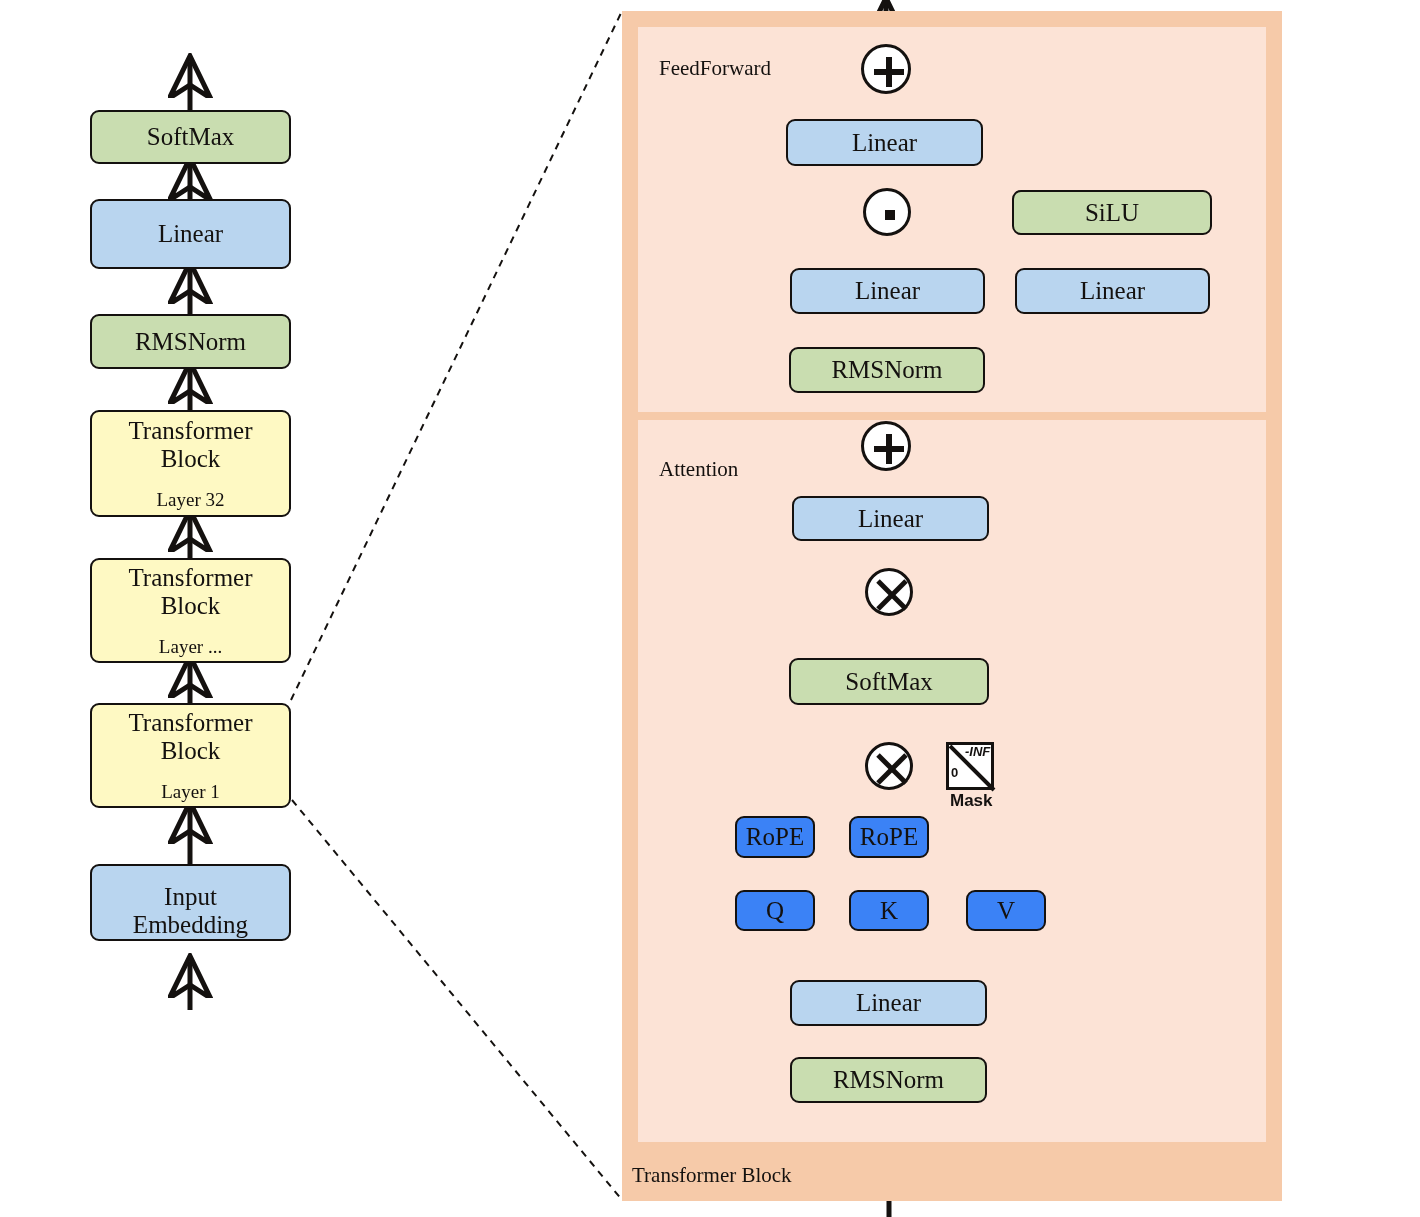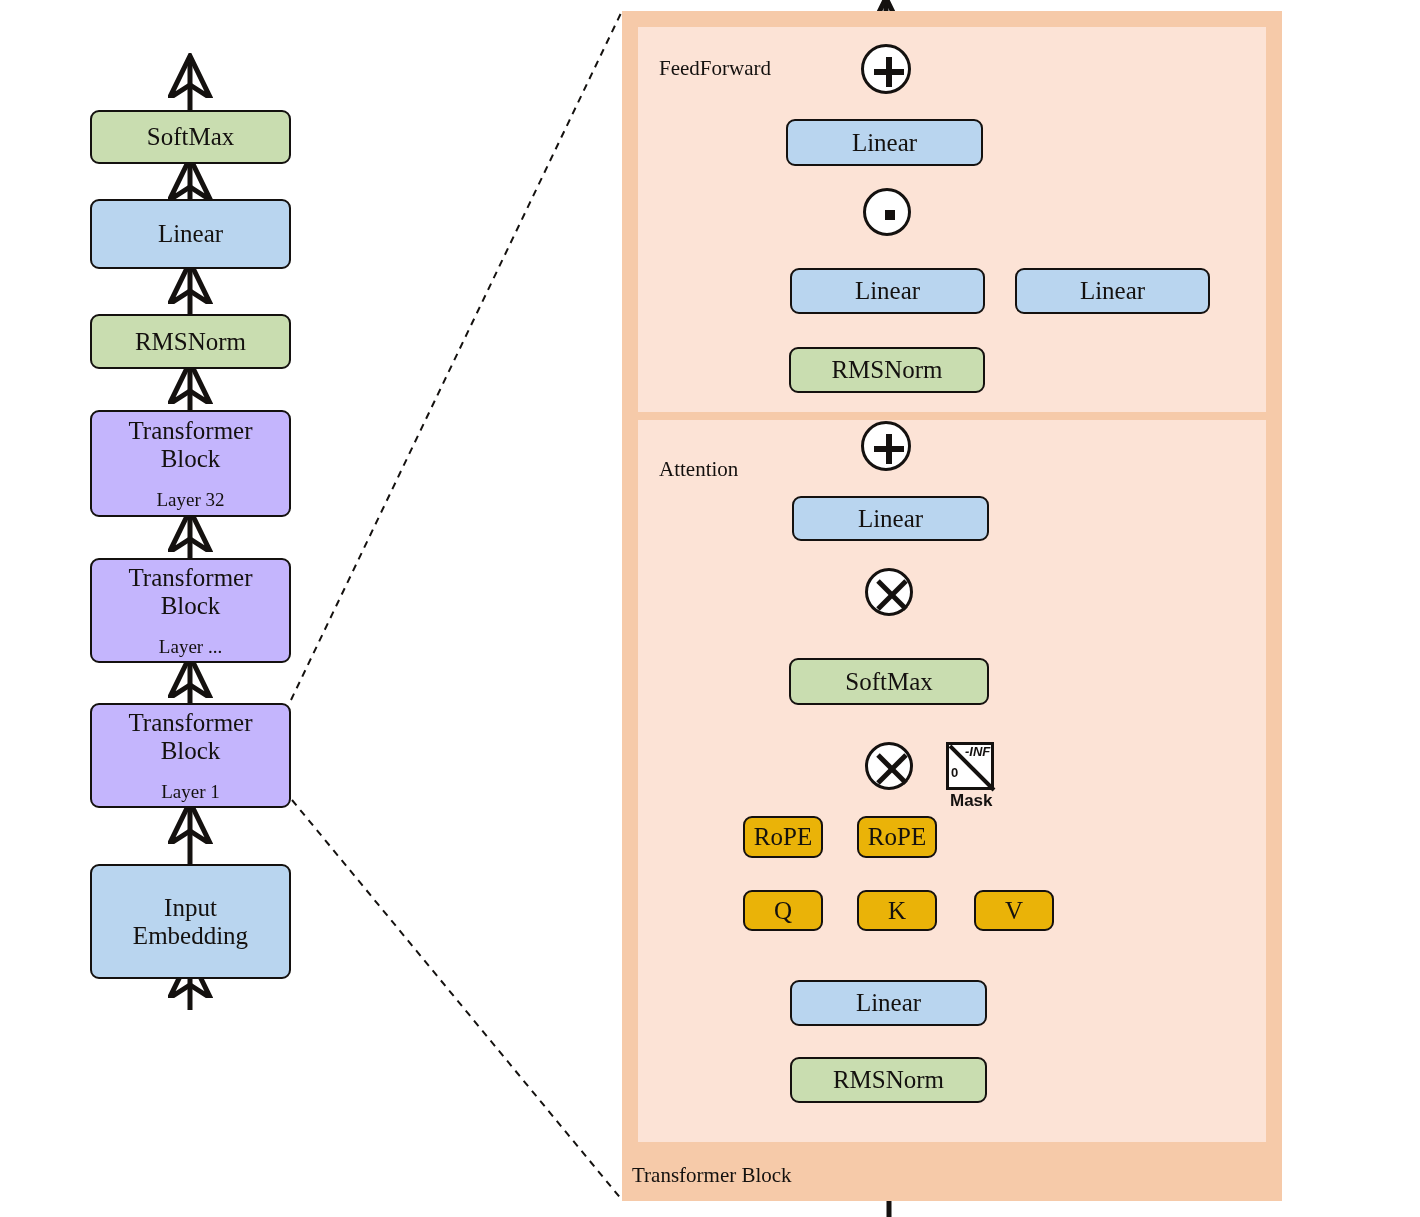--- a/index.html
+++ b/index.html
@@ -8,22 +8,22 @@
 
   #canvas{position:absolute;left:0;top:0;width:1420px;height:1217px;}
 
   
   .node{position:absolute;box-sizing:border-box;border:2.5px solid #14110f;
         border-radius:9px;display:flex;flex-direction:column;
         align-items:center;justify-content:center;text-align:center;
         color:#14110f;line-height:1.12;}
   .node.green{background:#c9ddb0;}
   .node.blue {background:#b9d5ef;}
-  .node.blue2{background:#eab308;margin-left:8px;}
-  .node.peach{background:#c4b5fd;}
+  .node.blue2{background:#3b82f6;}
+  .node.peach{background:#fef9c3;}
 
   .node .main{font-size:25px;}
   .node .sub {font-size:19px;margin-top:16px;}
 
   
   .outerpanel{position:absolute;box-sizing:border-box;background:#f6caa9;}
   .innerpanel{position:absolute;box-sizing:border-box;background:#fce3d6;}
   .panel-label{position:absolute;font-size:21px;color:#14110f;}
 
   
@@ -145,21 +145,21 @@
   <div class="node peach" style="left:90px;top:558px;width:201px;height:105px;">
     <span class="main">Transformer<br>Block</span>
     <span class="sub">Layer ...</span>
   </div>
 
   <div class="node peach" style="left:90px;top:703px;width:201px;height:105px;">
     <span class="main">Transformer<br>Block</span>
     <span class="sub">Layer 1</span>
   </div>
 
-  <div class="node blue" style="left:90px;top:864px;width:201px;height:115px;">
+  <div class="node blue" style="left:90px;top:864px;width:201px;height:77px;justify-content:flex-end;">
     <span class="main" style="white-space:pre-line;">Input<br>Embedding</span>
   </div>
 
   <div class="outerpanel" style="left:622px;top:11px;width:660px;height:1190px;"></div>
 
   <div class="innerpanel" style="left:638px;top:27px;width:628px;height:385px;"></div>
 
   <div class="innerpanel" style="left:638px;top:420px;width:628px;height:722px;"></div>
 
   <div class="panel-label" style="left:659px;top:56px;">FeedForward</div>
@@ -178,20 +178,23 @@
   <div class="node blue" style="left:786px;top:119px;width:197px;height:47px;">
     <span class="main">Linear</span>
   </div>
 
   <div class="opcirc" style="left:863px;top:188px;width:48px;height:48px;">
     <svg width="48" height="48" viewBox="0 0 48 48">
       <rect x="19" y="19" width="10" height="10" fill="#14110f"></rect>
     </svg>
   </div>
 
+  <div class="node green" style="left:1012px;top:190px;width:200px;height:45px;">
+    <span class="main">SiLU</span>
+  </div>
 
   <div class="node blue" style="left:790px;top:268px;width:195px;height:46px;">
     <span class="main">Linear</span>
   </div>
 
   <div class="node blue" style="left:1015px;top:268px;width:195px;height:46px;">
     <span class="main">Linear</span>
   </div>
 
   <div class="node green" style="left:789px;top:347px;width:196px;height:46px;">

